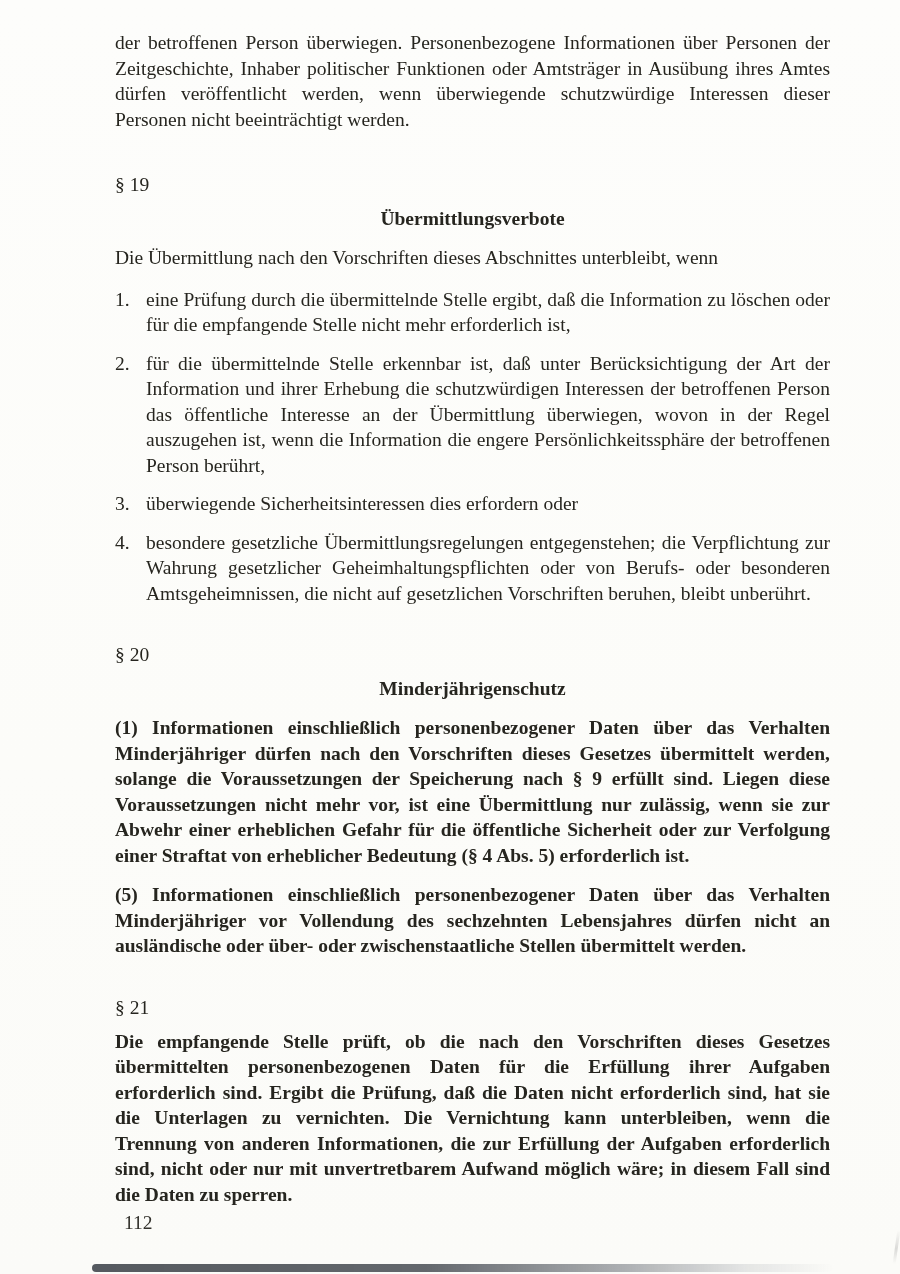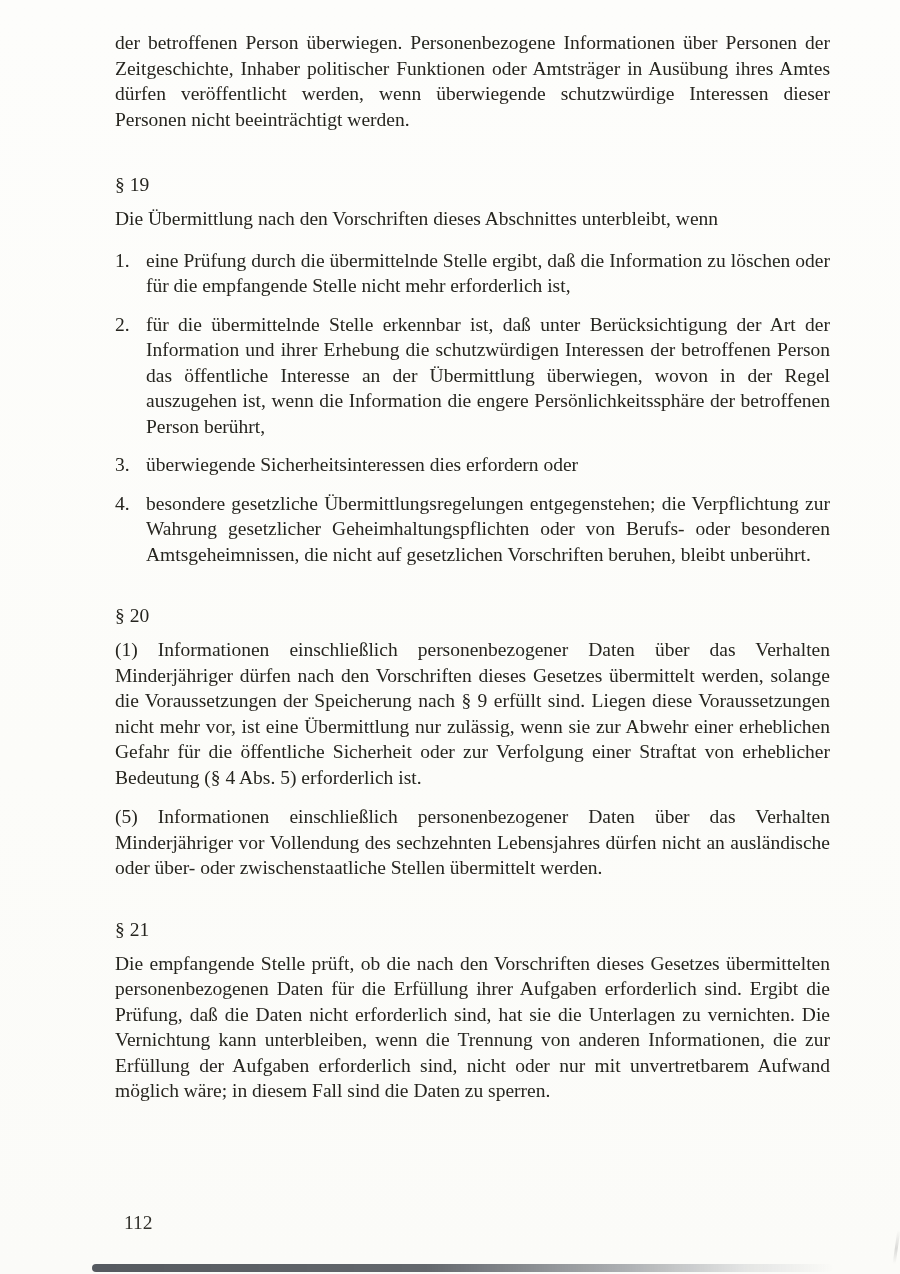--- a/index.html
+++ b/index.html
@@ -45,21 +45,21 @@
   .list-item {
     display: flex;
     margin-bottom: 13px;
   }
   .li-num {
     flex: 0 0 31px;
     font-size: 19.5px;
     line-height: 25.5px;
   }
   .li-text { flex: 1 1 auto; }
-  .para { margin-bottom: 14px; }
+  .para { margin-bottom: 14px; font-weight: bold; }
   .page-number {
     position: absolute;
     left: 124px;
     bottom: 40px;
     font-size: 19.5px;
     color: #33322c;
   }
   .scan-bar {
     position: absolute;
     left: 92px;
@@ -87,20 +87,21 @@
 </style>
 </head>
 <body>
 
 <div class="page">
 
   <p class="body intro">der betroffenen Person überwiegen. Personenbezogene Informationen über Personen der Zeitgeschichte, Inhaber politischer Funktionen oder Amtsträger in Ausübung ihres Amtes dürfen veröffentlicht werden, wenn überwiegende schutzwürdige Interessen dieser Personen nicht beeinträchtigt werden.</p>
 
   <div class="section">
     <div class="sec-num">§ 19</div>
+    <div class="sec-title">Übermittlungsverbote</div>
     <p class="body lead">Die Übermittlung nach den Vorschriften dieses Abschnittes unterbleibt, wenn</p>
 
     <div class="list">
       <div class="list-item">
         <span class="li-num">1.</span>
         <span class="li-text body">eine Prüfung durch die übermittelnde Stelle ergibt, daß die Information zu löschen oder für die empfangende Stelle nicht mehr erforderlich ist,</span>
       </div>
       <div class="list-item">
         <span class="li-num">2.</span>
         <span class="li-text body">für die übermittelnde Stelle erkennbar ist, daß unter Berücksichtigung der Art der Information und ihrer Erhebung die schutzwürdigen Interessen der betroffenen Person das öffentliche Interesse an der Übermittlung überwiegen, wovon in der Regel auszugehen ist, wenn die Information die engere Persönlichkeitssphäre der betroffenen Person berührt,</span>
@@ -111,20 +112,21 @@
       </div>
       <div class="list-item">
         <span class="li-num">4.</span>
         <span class="li-text body">besondere gesetzliche Übermittlungsregelungen entgegenstehen; die Verpflichtung zur Wahrung gesetzlicher Geheimhaltungspflichten oder von Berufs- oder besonderen Amtsgeheimnissen, die nicht auf gesetzlichen Vorschriften beruhen, bleibt unberührt.</span>
       </div>
     </div>
   </div>
 
   <div class="section">
     <div class="sec-num">§ 20</div>
+    <div class="sec-title">Minderjährigenschutz</div>
     <p class="body para">(1) Informationen einschließlich personenbezogener Daten über das Verhalten Minderjähriger dürfen nach den Vorschriften dieses Gesetzes übermittelt werden, solange die Voraussetzungen der Speicherung nach § 9 erfüllt sind. Liegen diese Voraussetzungen nicht mehr vor, ist eine Übermittlung nur zulässig, wenn sie zur Abwehr einer erheblichen Gefahr für die öffentliche Sicherheit oder zur Verfolgung einer Straftat von erheblicher Bedeutung (§ 4 Abs. 5) erforderlich ist.</p>
     <p class="body para">(5) Informationen einschließlich personenbezogener Daten über das Verhalten Minderjähriger vor Vollendung des sechzehnten Lebensjahres dürfen nicht an ausländische oder über- oder zwischenstaatliche Stellen übermittelt werden.</p>
   </div>
 
   <div class="section">
     <div class="sec-num">§ 21</div>
     <p class="body para">Die empfangende Stelle prüft, ob die nach den Vorschriften dieses Gesetzes übermittelten personenbezogenen Daten für die Erfüllung ihrer Aufgaben erforderlich sind. Ergibt die Prüfung, daß die Daten nicht erforderlich sind, hat sie die Unterlagen zu vernichten. Die Vernichtung kann unterbleiben, wenn die Trennung von anderen Informationen, die zur Erfüllung der Aufgaben erforderlich sind, nicht oder nur mit unvertretbarem Aufwand möglich wäre; in diesem Fall sind die Daten zu sperren.</p>
   </div>
 
   <div class="page-number">112</div>

